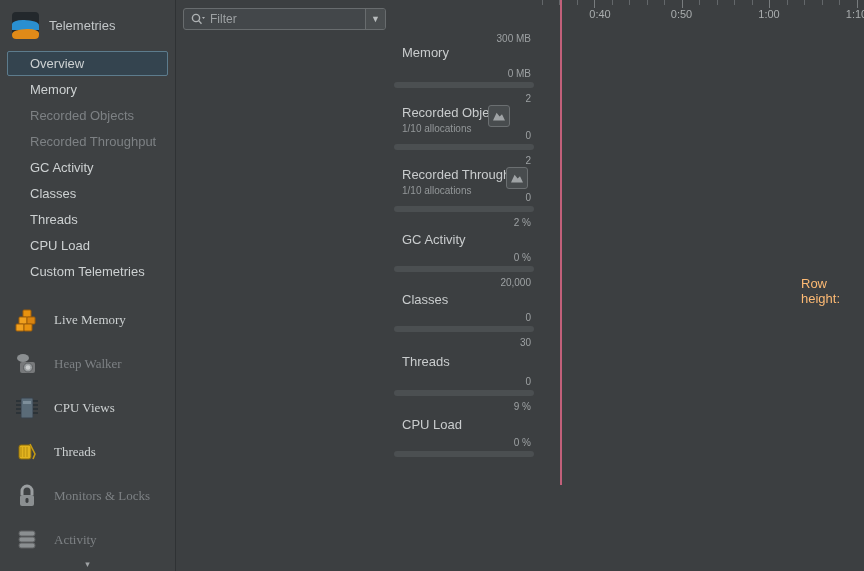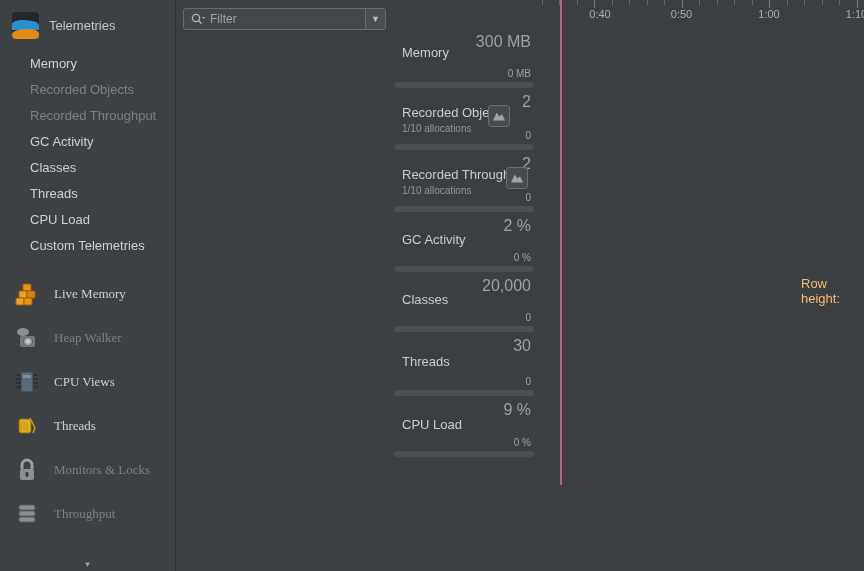--- a/index.html
+++ b/index.html
@@ -42,21 +42,21 @@
   .tick { position:absolute; top:0; width:1px; background:#787c7e; }
   .tick.minor { height:5px; background:#63676a; }
   .tick.major { height:8px; }
   .tick-label { position:absolute; top:8px; transform:translateX(-50%); font-size:11px; color:#a9adae; }
 
   .row { display:flex; }
   .row-label { width:144px; flex:none; position:relative; }
   .row-name { position:absolute; left:10px; top:50%; transform:translateY(-50%); color:#c9cccd; }
   .row-name.with-sub { top:42%; }
   .row-sub { position:absolute; left:10px; top:62%; font-size:10px; color:#939799; }
-  .scale-top { position:absolute; right:5px; top:5px; font-size:16px; color:#9da1a3; }
+  .scale-top { position:absolute; right:5px; top:5px; font-size:10px; color:#9da1a3; }
   .scale-top.mem { top:11px; }
   .scale-bottom { position:absolute; right:5px; bottom:3px; font-size:10px; color:#9da1a3; }
   .thumb-btn { position:absolute; right:3px; top:50%; transform:translateY(-50%); width:22px; height:22px; background:#484c4e; border:1px solid #6b6f71; border-radius:3px; display:flex; align-items:center; justify-content:center; }
   .thumb-glyph { width:12px; height:9px; background:#9fa3a5; clip-path:polygon(0% 100%,30% 15%,55% 55%,75% 30%,100% 100%); }
 
   .row-plot { flex:1; position:relative; background-color:#3a3d3f;
      background-image:
        repeating-linear-gradient(90deg, #55595b 0 1px, transparent 1px 87.5px),
        repeating-linear-gradient(90deg, #45484a 0 1px, transparent 1px 6px);
      background-position:58px 0, 0 0; }
@@ -87,20 +87,21 @@
 
   <div class="sidebar">
     <div class="sb-header">
       <div class="tele-icon">
         <div class="wave-blue"></div>
           <div class="wave-orange"></div>
       </div>
       <span class="sb-header-label">Telemetries</span>
     </div>
     <div class="nav">
+      <div class="nav-item selected">Overview</div>
       <div class="nav-item">Memory</div>
       <div class="nav-item disabled">Recorded Objects</div>
       <div class="nav-item disabled">Recorded Throughput</div>
       <div class="nav-item">GC Activity</div>
       <div class="nav-item">Classes</div>
       <div class="nav-item">Threads</div>
       <div class="nav-item">CPU Load</div>
       <div class="nav-item">Custom Telemetries</div>
     </div>
 
@@ -174,21 +175,21 @@
       <div class="view-item disabled">
         <span class="view-icon">
           <svg class="mini" width="28" height="28" viewBox="0 0 28 28">
             <g fill="#8b8f91" stroke="#5c5f61">
               <rect x="6" y="5" width="16" height="5" rx="2"></rect>
               <rect x="6" y="11" width="16" height="5" rx="2"></rect>
               <rect x="6" y="17" width="16" height="5" rx="2"></rect>
             </g>
           </svg>
         </span>
-        <span class="view-label">Throughput</span>
+        <span class="view-label">Activity</span>
       </div>
       <div class="view-item" style="padding-top:2px;">
         
       </div>
     </div>
     <div class="sb-scroll-hint">▾</div>
   </div>
 
   <div class="main">
 

